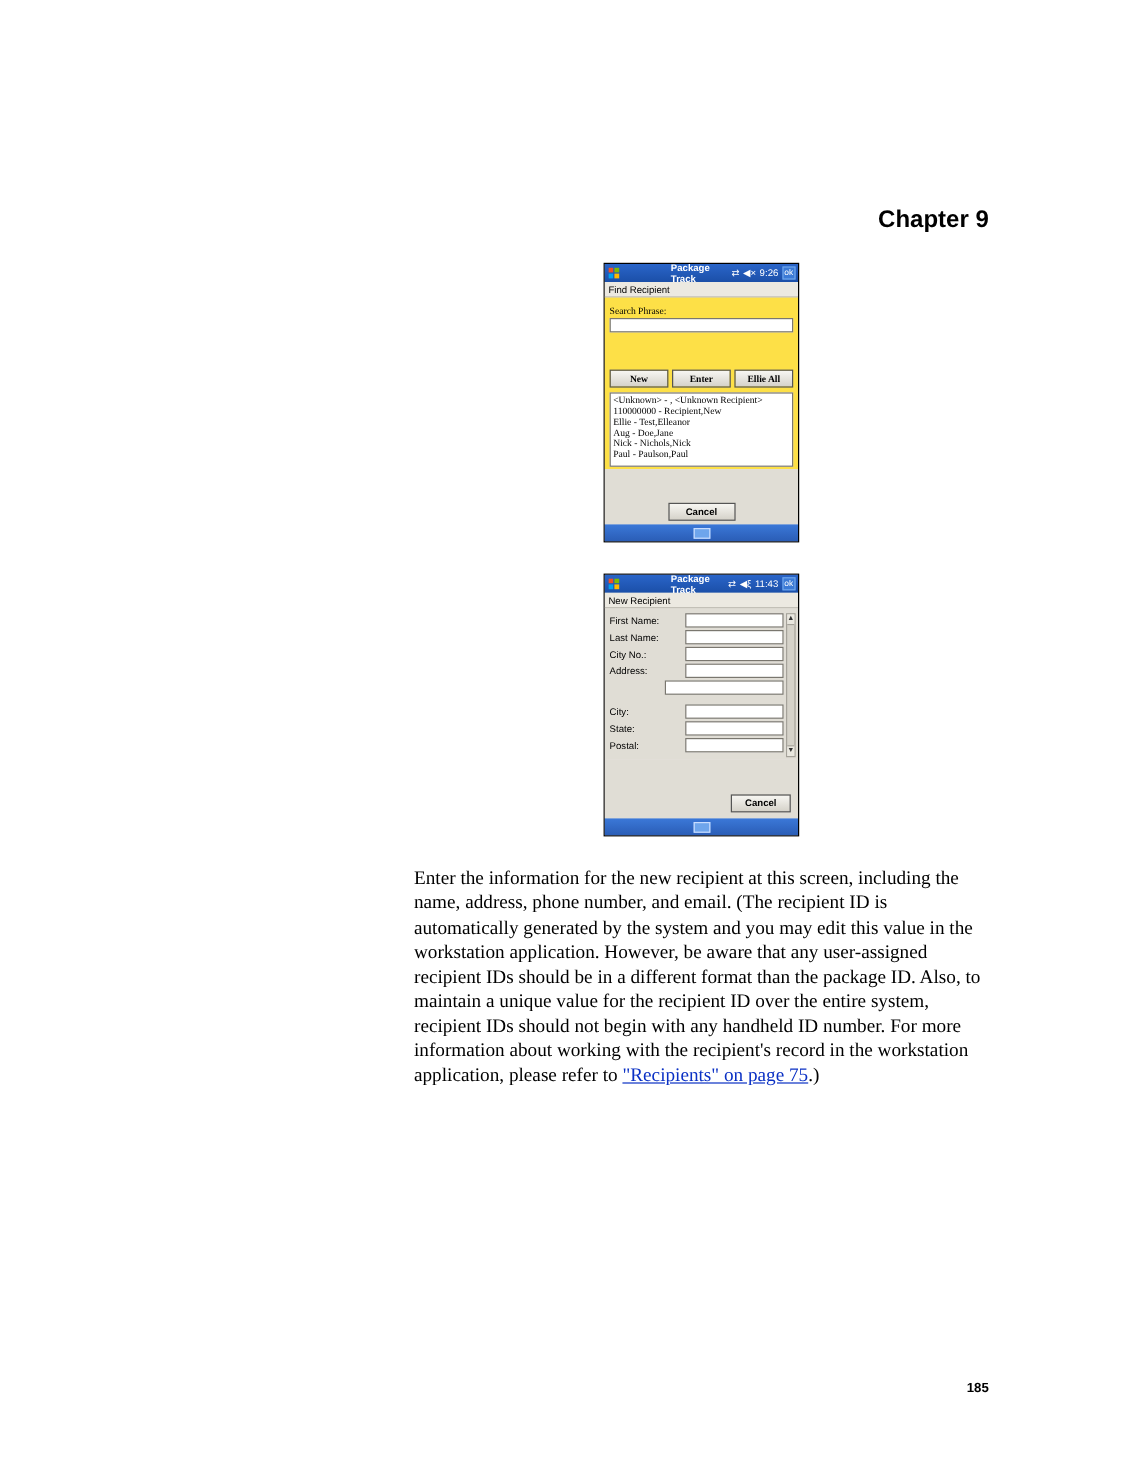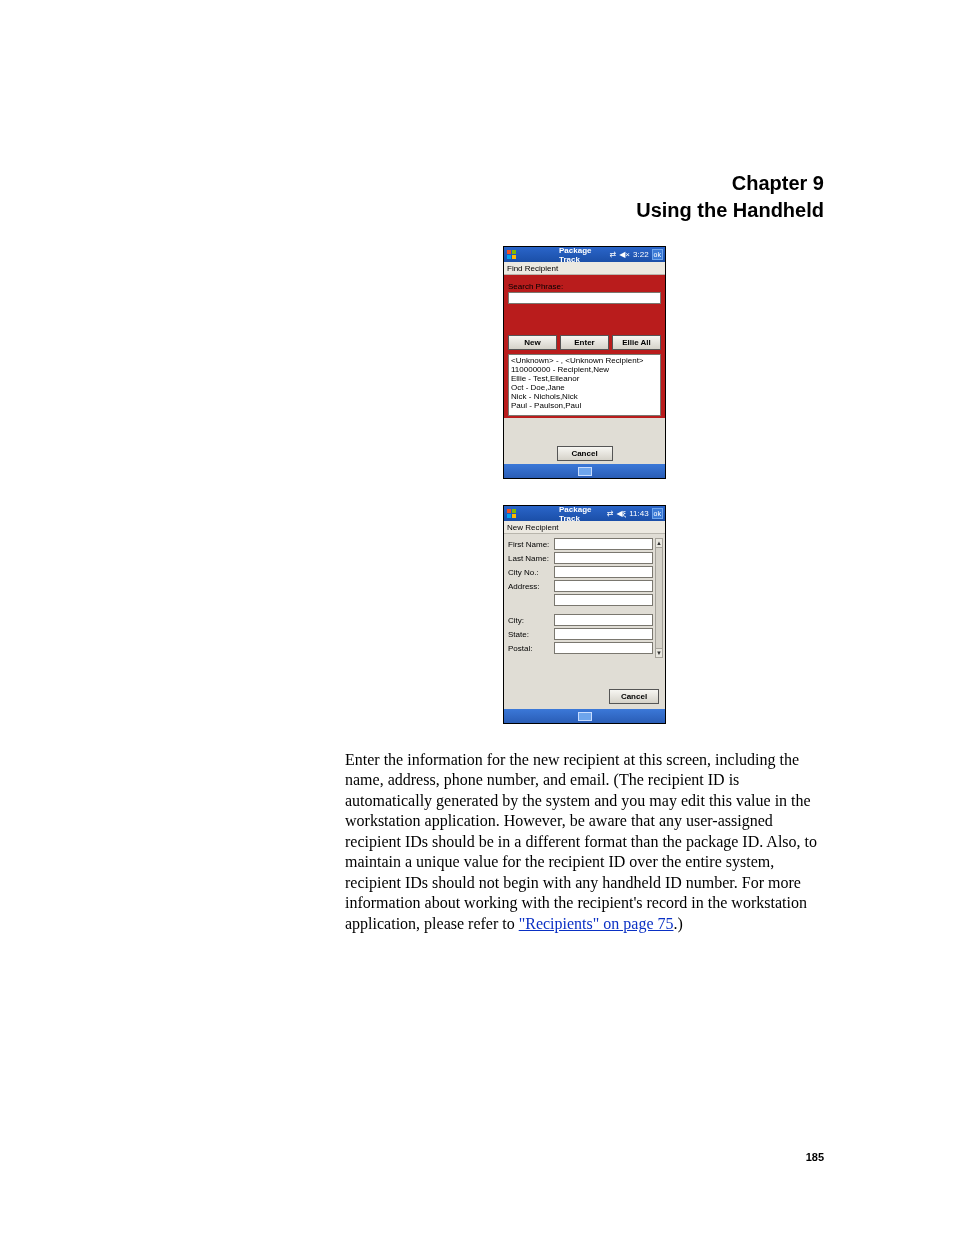--- a/index.html
+++ b/index.html
@@ -59,22 +59,23 @@
     font-weight: 400;
   }
   .subhead {
     background: #ece9e1;
     border-bottom: 1px solid #b9b6ad;
     padding: 1px 3px;
     height: 13px;
     line-height: 11px;
   }
   .body {
-    background: #b91c1c;
+    background: #fde047;
     padding: 4px 4px 2px 4px;
+    font-family: Liberation Serif, serif;
   }
   .label { margin: 3px 0 1px 0; }
   .textinput {
     width: 100%;
     height: 12px;
     border: 1px solid #7a776f;
     background: #fff;
   }
   .btnrow {
     display: flex;
@@ -127,21 +128,21 @@
   }
   .form-area {
     background: #e0ddd5;
     padding: 4px 2px 2px 4px;
     display: flex;
     gap: 2px;
     height: 126px;
   }
   .form-fields { flex: 1; }
   .form-row { display: flex; align-items: center; margin-bottom: 2px; }
-  .form-row .flabel { width: 46px; }
+  .form-row .flabel { width: 63px; }
   .form-row .finput {
     flex: 1;
     height: 12px;
     border: 1px solid #7a776f;
     background: #fff;
   }
   .form-row.addr2 .flabel { width: 46px; }
   .scroll {
     width: 8px;
     background: #d5d2c9;
@@ -178,55 +179,54 @@
     font-size: 11px;
   }
 </style>
 </head>
 <body>
 
 <div class="page">
 
   <div class="header">
     <div class="chapter">Chapter 9</div>
-    <div class="title">Using the Handheld</div>
   </div>
 
   <div class="device">
     <div class="titlebar">
       <span class="win-icon">
         <svg width="10" height="10" viewBox="0 0 10 10">
             <rect x="0" y="0" width="4" height="4" fill="#f25022"></rect>
             <rect x="5" y="0" width="4" height="4" fill="#7fba00"></rect>
             <rect x="0" y="5" width="4" height="4" fill="#00a4ef"></rect>
             <rect x="5" y="5" width="4" height="4" fill="#ffb900"></rect>
           </svg>
       </span>
       <span class="app-title">Package Track</span>
       <span class="status">
         <span class="conn-icon">⇄</span>
         <span class="vol-icon">◀×</span>
-        <span>3:22</span>
+        <span>9:26</span>
         <span class="okbox">ok</span>
       </span>
     </div>
     <div class="subhead">Find Recipient</div>
     <div class="body">
       <div class="label">Search Phrase:</div>
       <div class="textinput"></div>
       <div class="btnrow">
         <div class="btn">New</div>
         <div class="btn">Enter</div>
         <div class="btn">Ellie All</div>
       </div>
       <div class="listbox">
         <div>&lt;Unknown&gt; - , &lt;Unknown Recipient&gt;</div>
         <div>110000000 - Recipient,New</div>
         <div>Ellie - Test,Elleanor</div>
-        <div>Oct - Doe,Jane</div>
+        <div>Aug - Doe,Jane</div>
         <div>Nick - Nichols,Nick</div>
         <div>Paul - Paulson,Paul</div>
       </div>
     </div>
     <div class="cancelbar">
       <div class="btn">Cancel</div>
     </div>
     <div class="sip">
       <span class="kb-icon"></span>
     </div>

